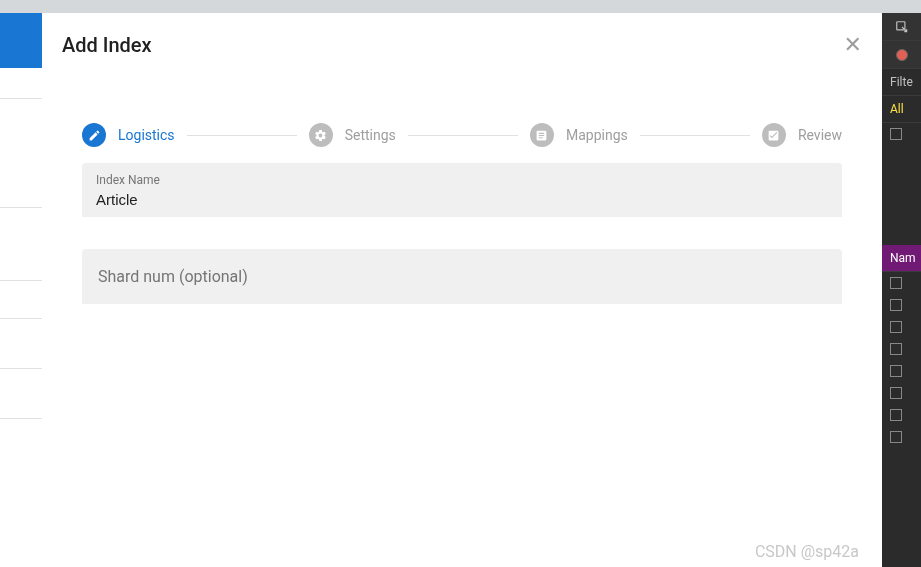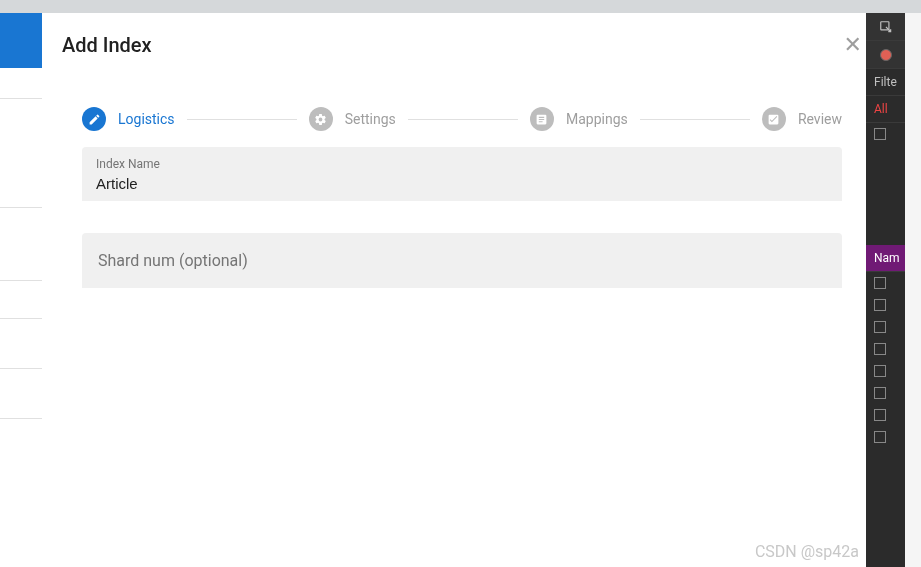--- a/index.html
+++ b/index.html
@@ -45,21 +45,21 @@
       left: 42px;
       width: 840px;
       height: 554px;
       background: #fff;
       padding: 20px 20px 20px 20px;
     }
     .modal-header {
       display: flex;
       justify-content: space-between;
       align-items: center;
-      margin-bottom: 50px;
+      margin-bottom: 66px;
     }
     .modal-title {
       font-size: 20px;
       font-weight: 500;
       color: #212121;
     }
     .close-btn {
       font-size: 22px;
       color: #9e9e9e;
       cursor: pointer;
@@ -146,21 +146,21 @@
       padding: 10px 18px;
       font-size: 14px;
       font-weight: 500;
       cursor: pointer;
       margin-left: 20px;
       box-shadow: 0 2px 4px rgba(25,118,210,0.3);
     }
     .dark-panel {
       position: absolute;
       top: 13px;
-      right: 16px;
+      right: 0;
       width: 39px;
       height: 554px;
       background: #2b2b2b;
       color: #c0c0c0;
       font-size: 12px;
       overflow: hidden;
     }
     .dark-top-icon {
       height: 28px;
       display: flex;
@@ -280,21 +280,21 @@
   <div class="dark-top-icon">
     <svg class="cursor-icon-svg" viewBox="0 0 24 24" fill="none" stroke="#c0c0c0" stroke-width="2">
         <rect x="3" y="3" width="14" height="14" rx="1"></rect>
         <path d="M12 12 L20 20 M16 20 L20 20 L20 16" fill="#c0c0c0"></path>
       </svg>
   </div>
   <div class="dark-top-icon">
     <span class="record-dot"></span>
   </div>
   <div class="dark-section">Filte</div>
-  <div class="dark-section" style="color:#ef4444">All</div>
+  <div class="dark-section" style="color:#fde047">All</div>
   <div class="dark-checkbox-row">
       <span class="dark-checkbox"></span>
     </div>
   <div style="height:100px"></div>
   <div class="dark-section" style="background:#701a75;color:#fff">Nam</div>
   <div class="dark-checkbox-row">
       <span class="dark-checkbox"></span>
     </div>
   <div class="dark-checkbox-row">
       <span class="dark-checkbox"></span>

